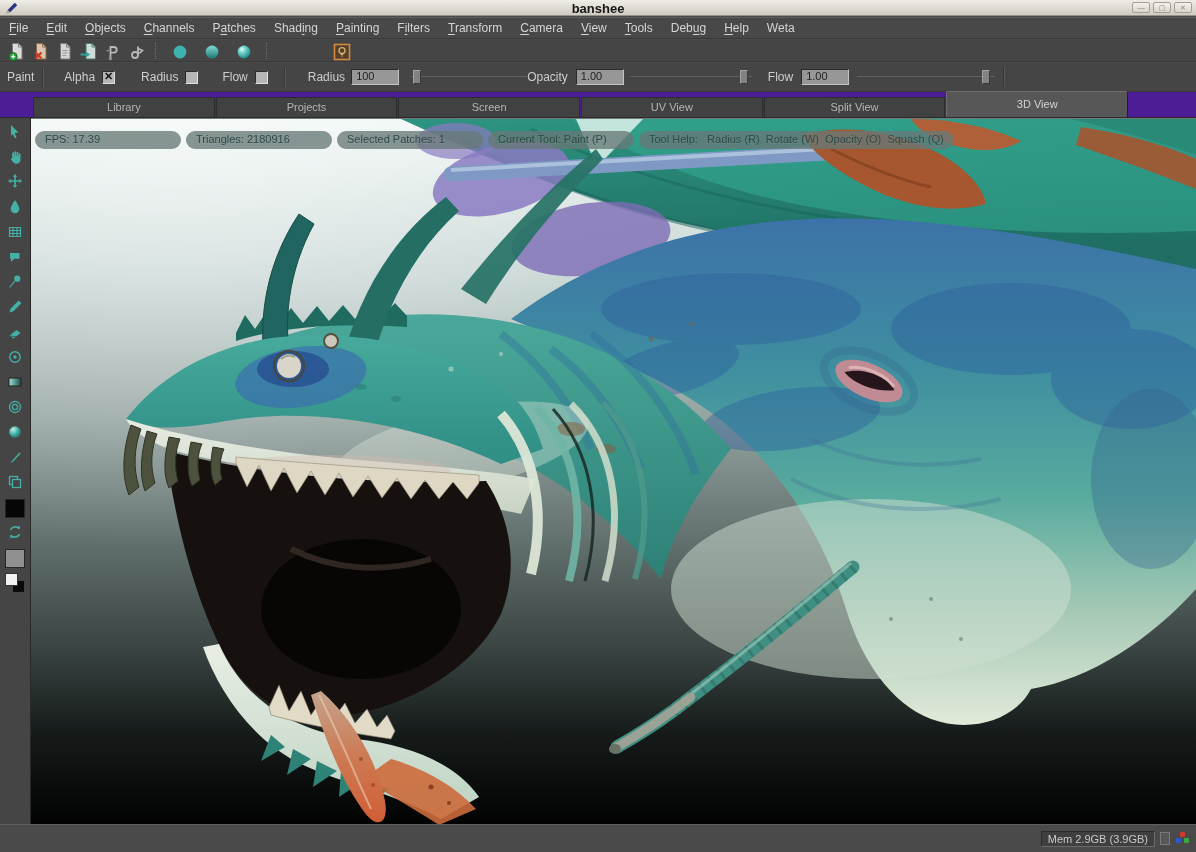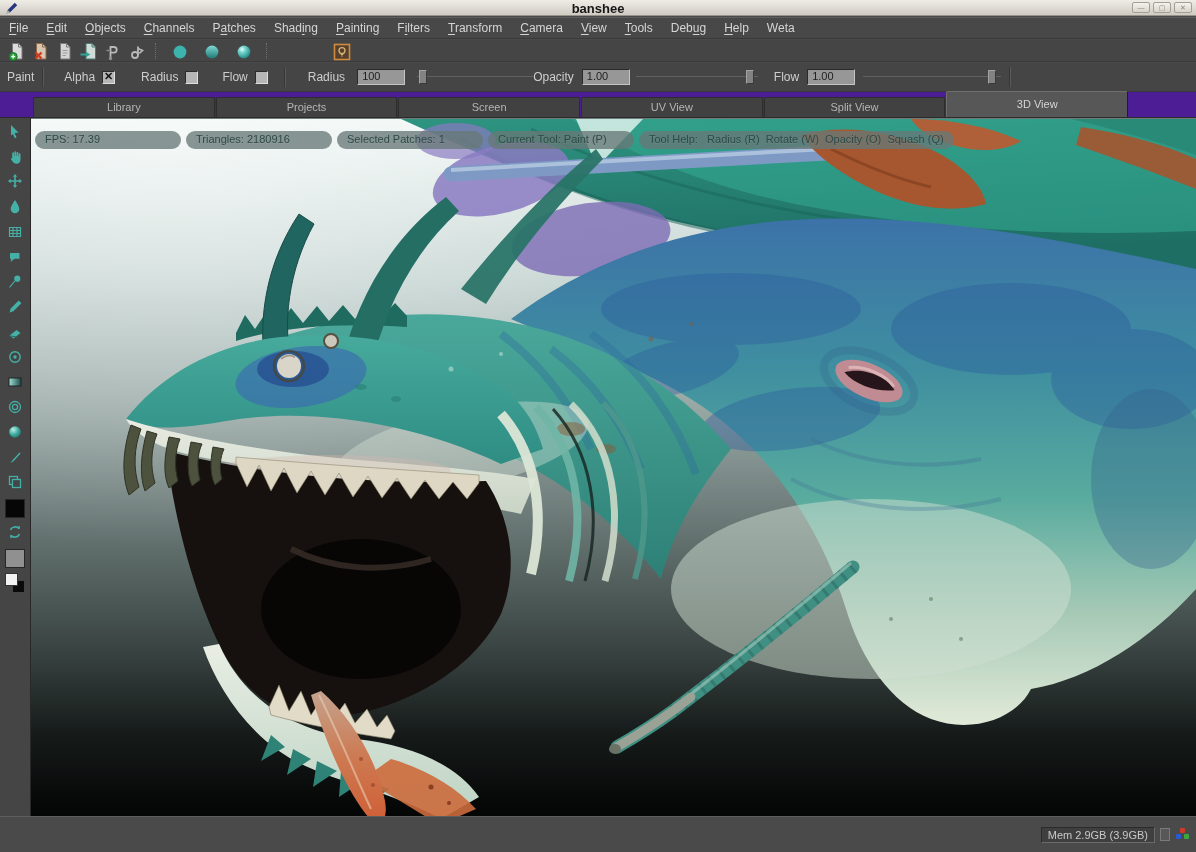--- a/index.html
+++ b/index.html
@@ -72,21 +72,21 @@
   .viewport{flex:1;position:relative;background:#000;border-top:1px solid #6f7b79;overflow:hidden;}
   .viewport svg{position:absolute;left:0;top:0;}
   
   #hud{position:absolute;left:4px;top:12px;display:flex;gap:5px;}
   .hud-pill{background:rgba(104,121,119,0.78);border-radius:9px;color:#2d4a47;
     font-size:11px;line-height:17px;height:18px;padding:0 10px;white-space:pre;
     width:max-content;text-shadow:0 1px 0 rgba(255,255,255,0.08);}
   .hud-pill.p0,.hud-pill.p1,.hud-pill.p2,.hud-pill.p3{min-width:146px;}
   .hud-pill.p4{min-width:256px;}
   
-  .statusbar{position:absolute;left:0;bottom:0;width:100%;height:36px;background:#4a4a4a;
+  .statusbar{position:absolute;left:0;bottom:0;width:100%;height:28px;background:#4a4a4a;
     border-top:1px solid #5e5e5e;display:flex;align-items:center;justify-content:flex-end;
     padding-right:6px;gap:5px;}
   .mem{background:#3f3f3f;border:1px solid #2b2b2b;border-right-color:#6b6b6b;
     border-bottom-color:#6b6b6b;color:#c9c9c9;font-size:11px;height:16px;
     line-height:14px;padding:0 6px;}
   .mini-btn{width:10px;height:13px;background:#585858;border:1px solid #7a7a7a;padding:0;}
   .rgb-icon{position:relative;width:15px;height:13px;}
   .rgb-icon i{position:absolute;width:5px;height:5px;border-radius:1px;}
   .rgb-icon .r{left:5px;top:0;background:#d03a2a;}
   .rgb-icon .g{left:9px;top:6px;background:#3aa83a;}
@@ -199,21 +199,21 @@
   <span class="pb-label" style="margin-left:7px" data-name="current-tool-label">Paint</span>
   <span class="vsep" style="margin-left:8px" data-name="separator"></span>
   <span class="pb-label" style="margin-left:20px" data-name="alpha-label">Alpha</span>
   <span class="checkbox checked" style="margin-left:7px" data-name="alpha-checkbox"></span>
   <span class="pb-label" style="margin-left:26px" data-name="radius-checkbox-label">Radius</span>
   <span class="checkbox" style="margin-left:7px" data-name="radius-checkbox"></span>
   <span class="pb-label" style="margin-left:24px" data-name="flow-checkbox-label">Flow</span>
   <span class="checkbox" style="margin-left:7px" data-name="flow-checkbox"></span>
   <span class="vsep" style="margin-left:16px" data-name="separator"></span>
   <span class="pb-label" style="margin-left:22px" data-name="radius-slider-label">Radius</span>
-  <span class="field" style="margin-left:12px" data-name="radius-field">100</span>
+  <span class="field" style="margin-left:6px" data-name="radius-field">100</span>
   <span class="slider s-radius" style="margin-left:12px" data-name="radius-slider">
       <span class="track"></span>
       <span class="handle" style="left: calc(2% - 0.16px);"></span>
     </span>
   <span class="pb-label" style="" data-name="opacity-slider-label">Opacity</span>
   <span class="field" style="margin-left:8px" data-name="opacity-field">1.00</span>
   <span class="slider s-opacity" style="margin-left:6px" data-name="opacity-slider">
       <span class="track"></span>
       <span class="handle" style="left: calc(97% - 7.76px);"></span>
     </span>

